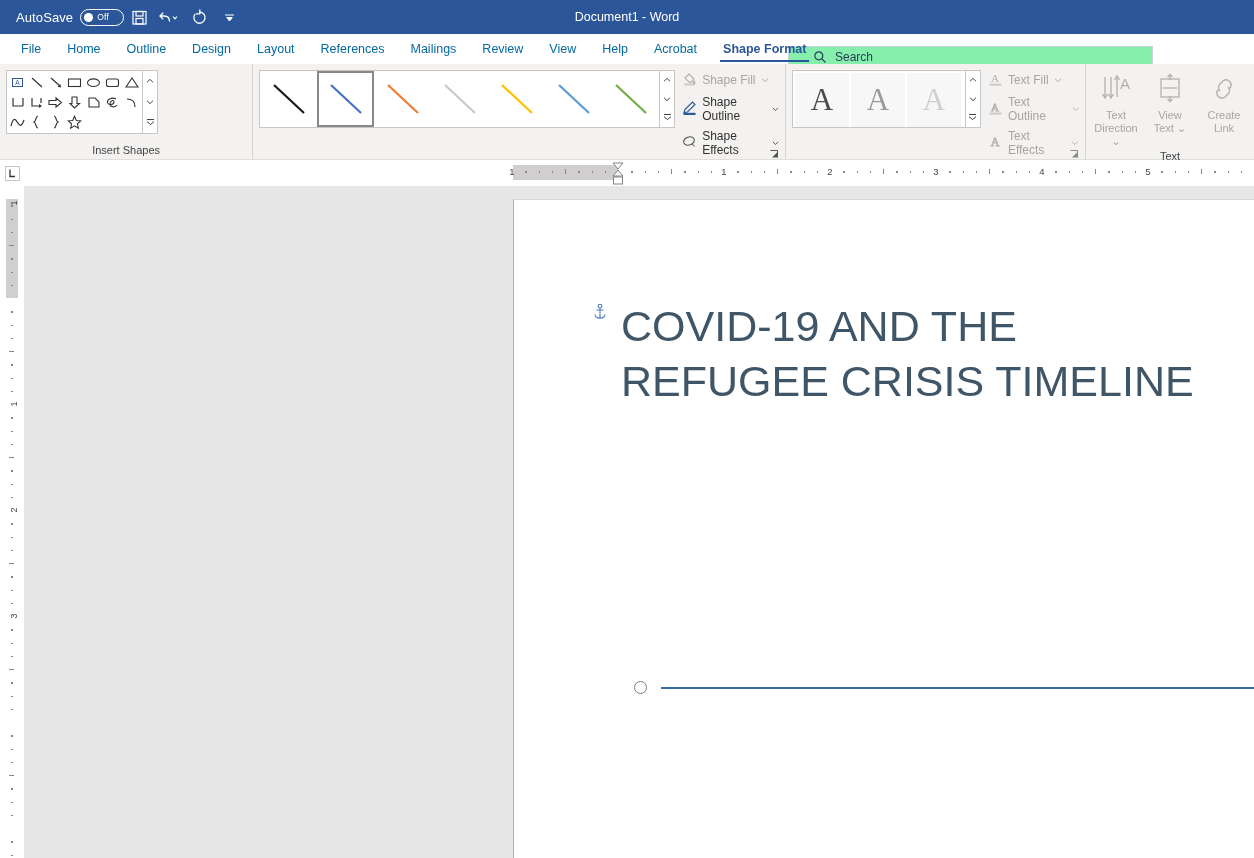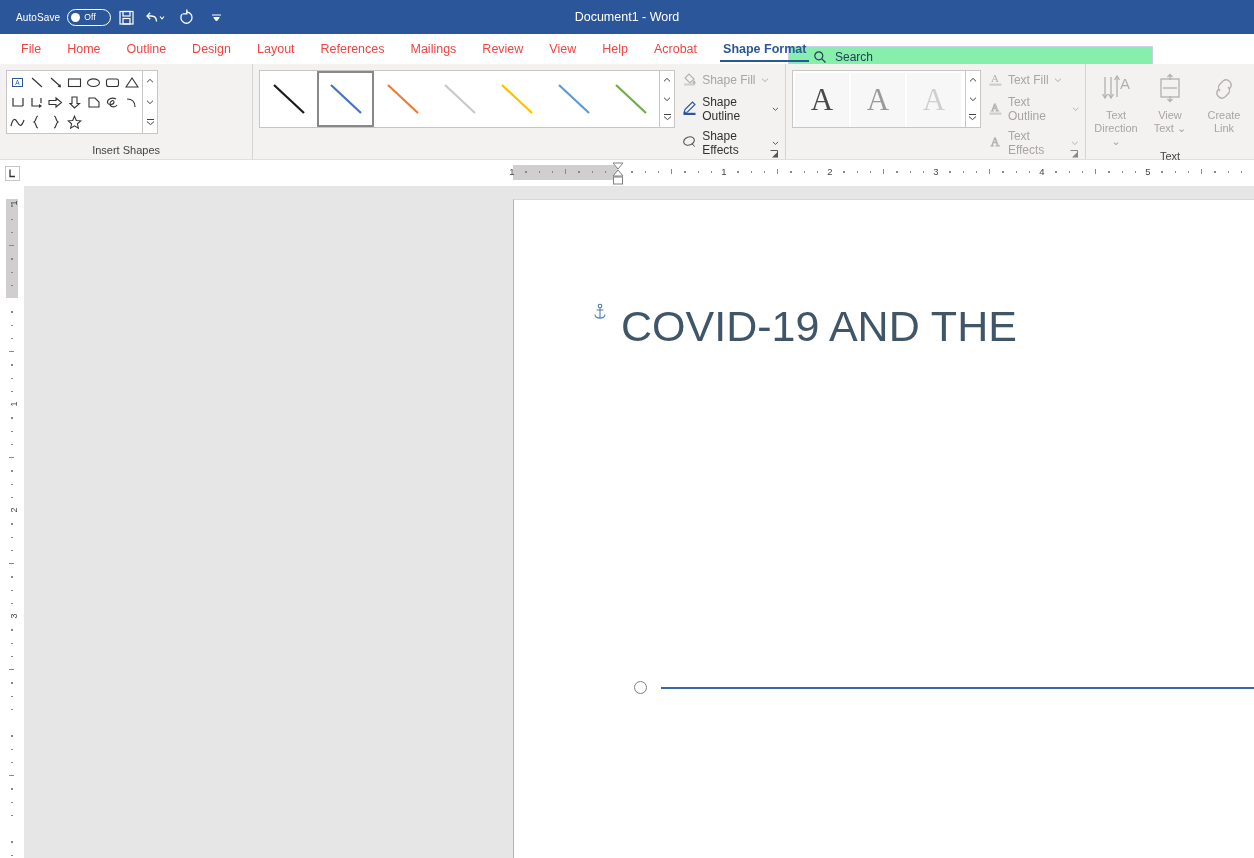--- a/index.html
+++ b/index.html
@@ -14,21 +14,21 @@
   .titlebar {
     position: relative;
     height: 34px;
     background: #2b579a;
     display: flex;
     align-items: center;
     color: #ffffff;
   }
   .qat { display: flex; align-items: center; gap: 0; padding-left: 16px; }
   .qat-label {
-    font-size: 10px; color: #ffffff; letter-spacing: .1px;
+    font-size: 13px; color: #ffffff; letter-spacing: .1px;
     margin-right: 7px;
   }
   .toggle {
     width: 44px; height: 17px; border-radius: 9px;
     border: 1.3px solid #ffffff; background: #2b579a;
     display: flex; align-items: center; position: relative;
   }
   .toggle .knob {
     width: 9px; height: 9px; border-radius: 50%;
     background: #ffffff; margin-left: 3px;
@@ -57,21 +57,21 @@
   }
 
   
   .tabstrip {
     height: 30px; background: #ffffff;
     display: flex; align-items: flex-end;
     border-bottom: 1px solid #ffffff;
     padding-left: 8px;
   }
   .tab {
-    font-size: 12.5px; color: #ef4444;
+    font-size: 12.5px; color: #0369a1;
     padding: 0 13px; height: 28px; line-height: 28px;
     cursor: default; white-space: nowrap; position: relative;
   }
   .tab.contextual { color: #2b579a; font-weight: bold; }
   .tab.active::after {
     content: ""; position: absolute; left: 10px; right: 10px; bottom: 1px;
     height: 2px; background: #2b579a;
   }
 
   
@@ -749,18 +749,19 @@
   <div class="canvas">
     <div class="page">
       <div class="anchor-icon">
         <svg width="14" height="17" viewBox="0 0 14 17">
             <circle cx="7" cy="3" r="1.8" fill="none" stroke="#4a7ebb" stroke-width="1.1"></circle>
             <path d="M7 4.8v10M3.5 7h7M2 11.5c0 2.4 2.2 3.6 5 3.6s5-1.2 5-3.6" fill="none" stroke="#4a7ebb" stroke-width="1.1"></path>
           </svg>
       </div>
       <div class="doc-title">
         <span>COVID-19 AND THE</span><br>
+        <span>REFUGEE CRISIS TIMELINE</span>
       </div>
       <div class="timeline"></div>
       <div class="timeline-handle"></div>
     </div>
   </div>
 </div>
 
 </body></html>

